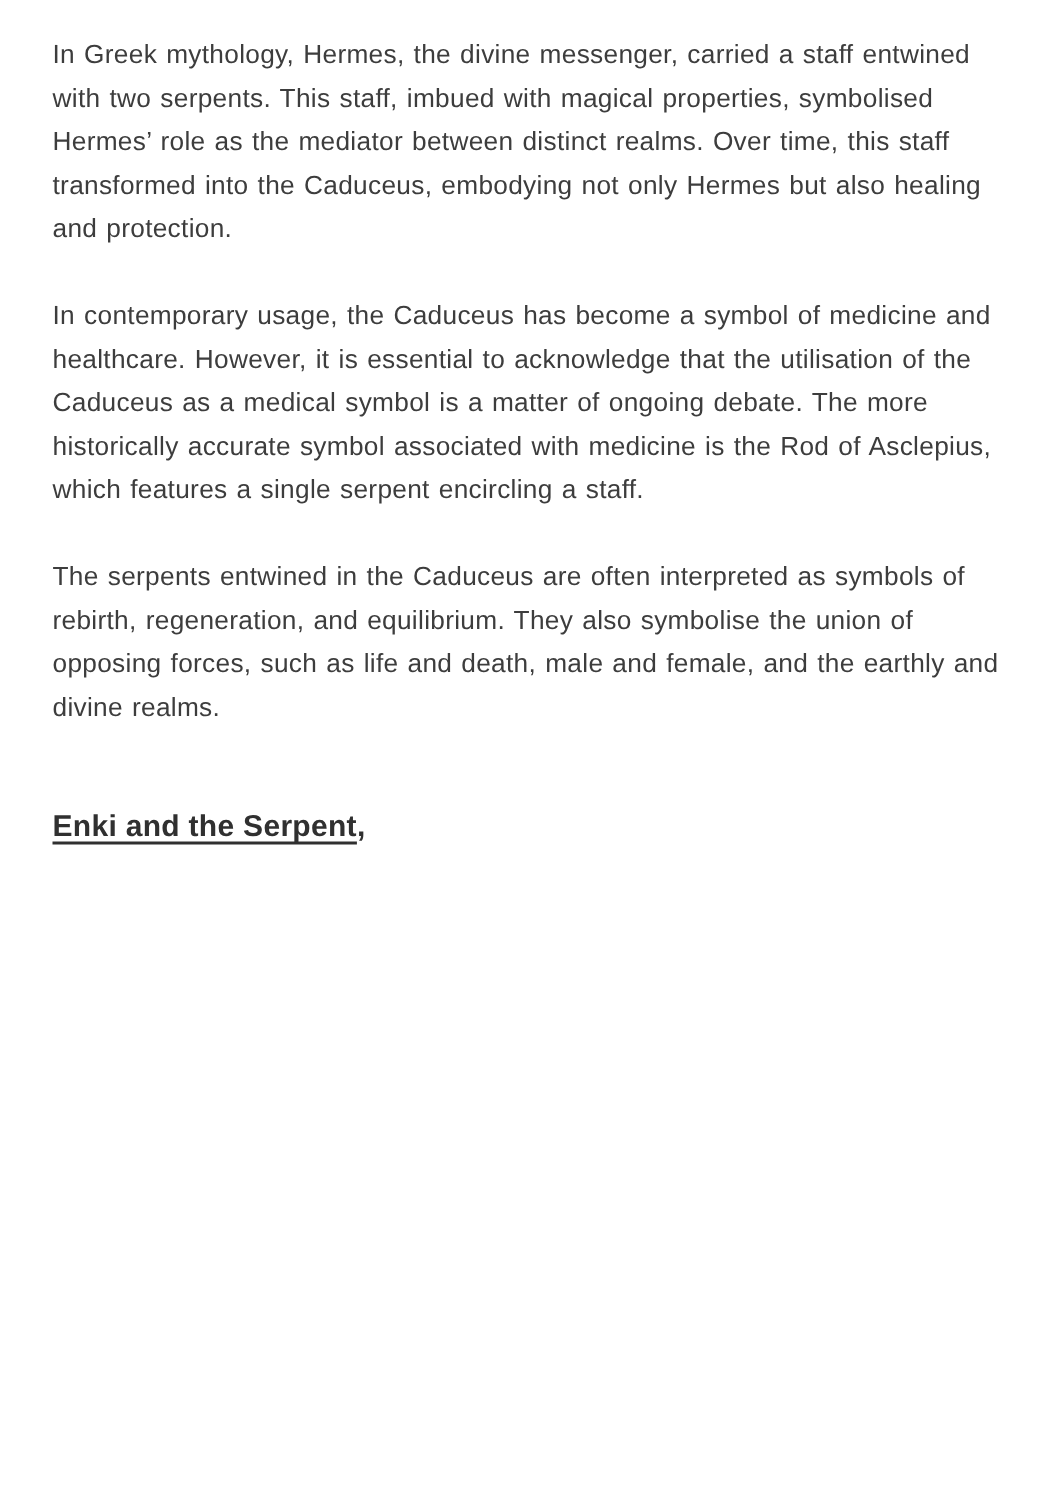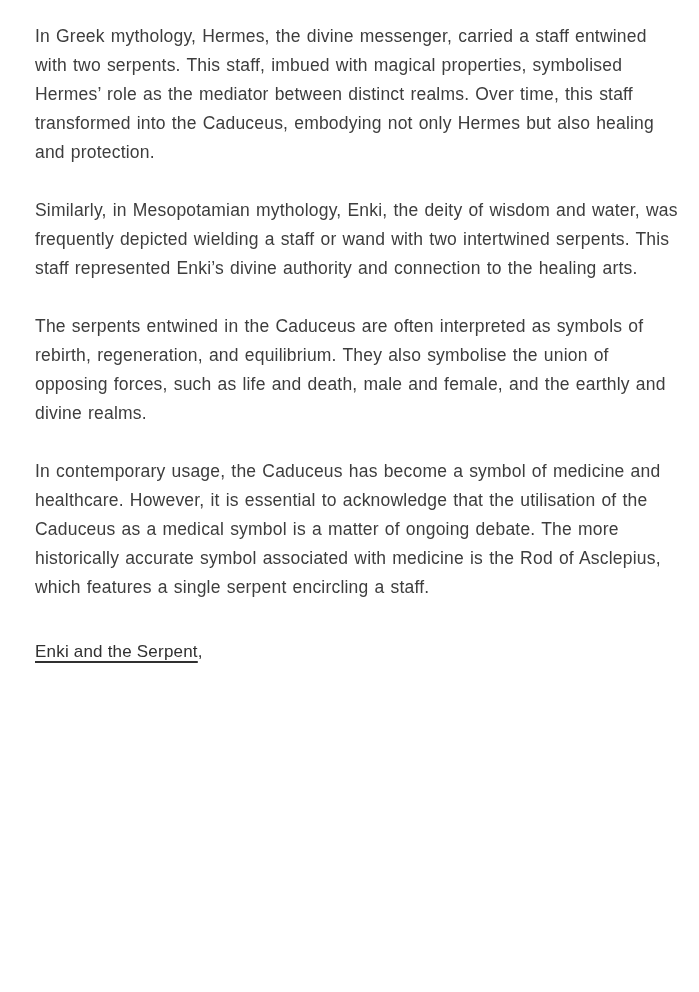--- a/index.html
+++ b/index.html
@@ -16,43 +16,42 @@
     padding: 22px 20px 0 35px;
   }
   p.para {
     font-size: 17.5px;
     line-height: 29px;
     margin: 0 0 29px 0;
     letter-spacing: 0.2px;
     word-spacing: 1px;
   }
   h2.section-heading {
-    font-size: 17px;
+    font-size: 20px;
     line-height: 29px;
-    font-weight: normal;
+    font-weight: bold;
     color: #303030;
-    margin: 35px 0 36px 0;
+    margin: 51px 0 36px 0;
     letter-spacing: 0.2px;
   }
   h2.section-heading .underlined {
     text-decoration: underline;
     text-decoration-thickness: 2px;
     text-underline-offset: 4px;
   }
 </style>
 </head>
 <body>
 
 <div class="page">
 
   <p class="para">In Greek mythology, Hermes, the divine messenger, carried a staff entwined with two serpents. This staff, imbued with magical properties, symbolised Hermes’ role as the mediator between distinct realms. Over time, this staff transformed into the Caduceus, embodying not only Hermes but also healing and protection.</p>
 
-  <p class="para">Similarly, in Mesopotamian mythology, Enki, the deity of wisdom and water, was frequently depicted wielding a staff or wand with two intertwined serpents. This staff represented Enki’s divine authority and connection to the healing arts.</p>
+
+  <p class="para">In contemporary usage, the Caduceus has become a symbol of medicine and healthcare. However, it is essential to acknowledge that the utilisation of the Caduceus as a medical symbol is a matter of ongoing debate. The more historically accurate symbol associated with medicine is the Rod of Asclepius, which features a single serpent encircling a staff.</p>
 
   <p class="para">The serpents entwined in the Caduceus are often interpreted as symbols of rebirth, regeneration, and equilibrium. They also symbolise the union of opposing forces, such as life and death, male and female, and the earthly and divine realms.</p>
-
-  <p class="para">In contemporary usage, the Caduceus has become a symbol of medicine and healthcare. However, it is essential to acknowledge that the utilisation of the Caduceus as a medical symbol is a matter of ongoing debate. The more historically accurate symbol associated with medicine is the Rod of Asclepius, which features a single serpent encircling a staff.</p>
 
 
   <h2 class="section-heading"><span class="underlined">Enki and the Serpent</span><span>,</span></h2>
 
 
 </div>
 
 </body></html>

